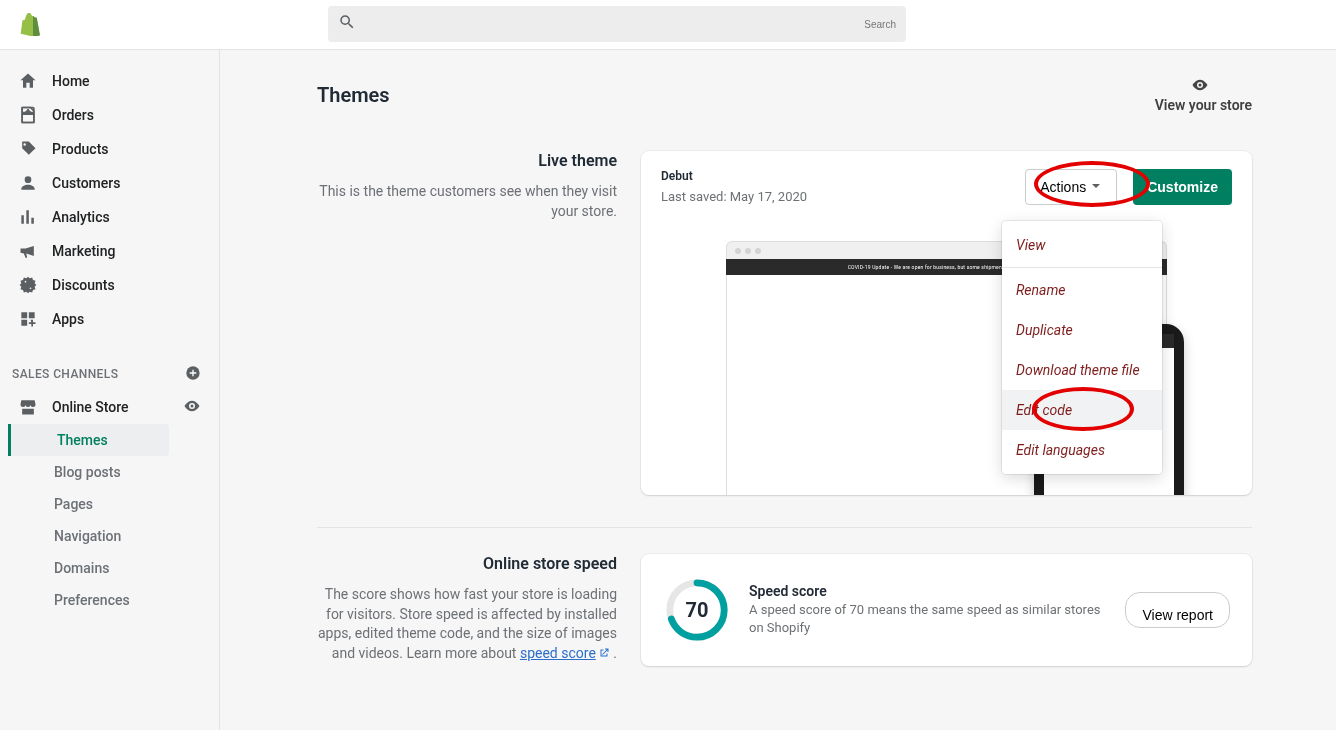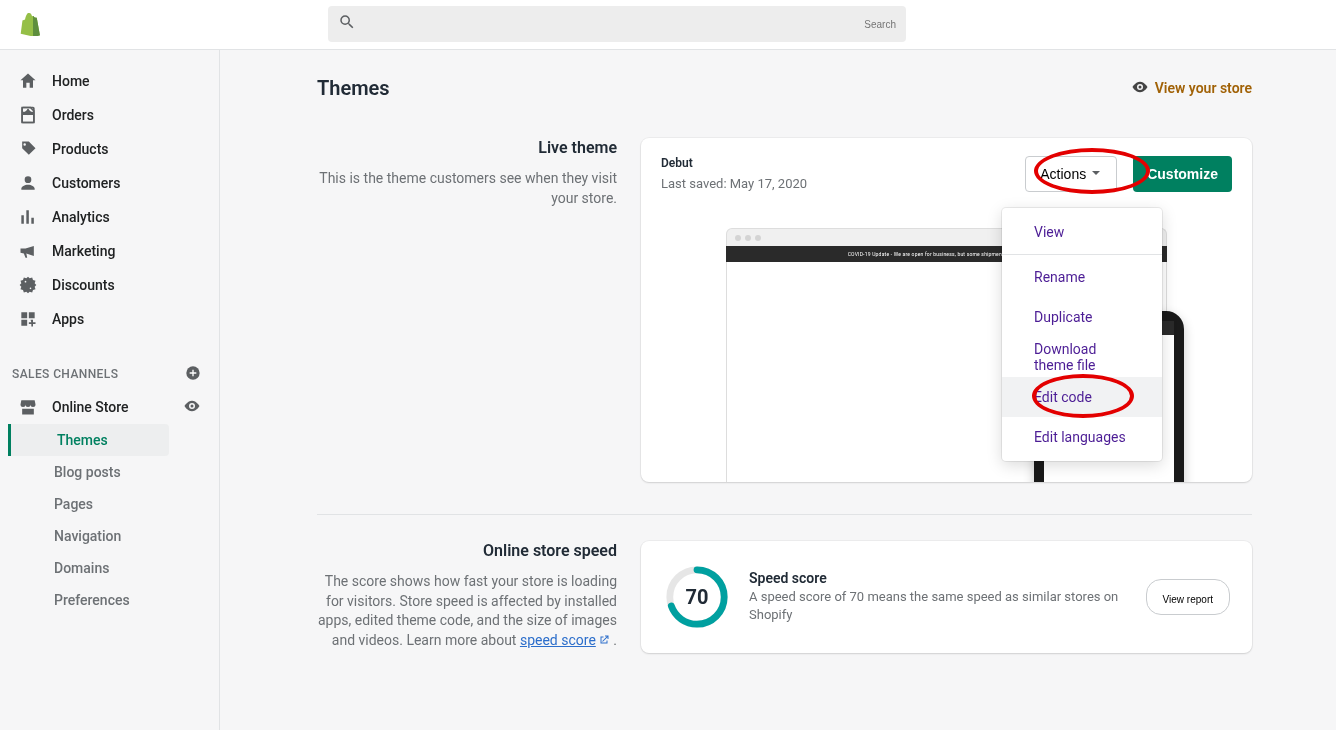--- a/index.html
+++ b/index.html
@@ -19,40 +19,40 @@
   .section-header svg { width: 16px; height: 16px; fill: #5c5f62; }
   .nav-item.has-chevron { justify-content: space-between; padding-right: 18px; }
   .nav-item.has-chevron .left { display:flex; align-items:center; }
   .subnav { padding-left: 54px; }
   .sub-item { height: 32px; display: flex; align-items: center; font-size: 14px; color: #6d7175; font-weight: 500; cursor: pointer; }
   .sub-item.active { color: #008060; background: #edeeef; margin-left: -46px; padding-left: 46px; border-left: 3px solid #008060; margin-right: 50px; border-radius: 0 4px 4px 0;}
   
   .main { position: absolute; left: 237px; top: 50px; right: 0; bottom: 0; padding: 0; overflow: hidden; }
   .page-header { display: flex; justify-content: space-between; align-items: center; padding: 26px 84px 12px 80px; }
   .page-title { font-size: 20px; font-weight: 600; }
-  .view-store { display: flex; align-items: center; font-size: 14px; font-weight: 600; color: #a16207; cursor: pointer; }
+  .view-store { display: flex; align-items: center; font-size: 14px; font-weight: 600; color: #404040; cursor: pointer; flex-direction: column; }
   .view-store svg { width: 18px; height: 18px; fill: #444; margin-right: 6px; }
   .section { display: flex; padding: 26px 84px 0 80px; gap: 24px; }
   .section-left { width: 300px; flex-shrink: 0; text-align: right; }
   .section-left h2 { font-size: 16px; font-weight: 600; margin-bottom: 12px; }
   .section-left p { font-size: 14px; color: #6d7175; line-height: 1.4; }
   .section-left a { color: #2c6ecb; text-decoration: underline; }
   .section-left a svg { width: 12px; height: 12px; fill: #2c6ecb; vertical-align: -1px; margin-left: 2px; }
   .card { flex: 1; background: #ffffff; border-radius: 8px; box-shadow: 0 0 0 1px rgba(0,0,0,0.04), 0 1px 2px rgba(0,0,0,0.12); }
   .theme-card { padding: 18px 20px 0 20px; position: relative; height: 344px; overflow: hidden; }
   .theme-header { display: flex; justify-content: space-between; align-items: flex-start; }
   .theme-name { font-size: 12px; font-weight: 600; }
   .theme-saved { font-size: 13px; color: #6d7175; margin-top: 6px; }
   .theme-actions { display: flex; gap: 16px; align-items: center; }
   .btn { height: 36px; padding: 0 14px; font-size: 14px; border-radius: 4px; cursor: pointer; border: 1px solid #c9cccf; background: #fff; display: inline-flex; align-items: center; gap: 4px; font-weight: 500; }
   .btn svg { width: 12px; height: 12px; fill: #5c5f62; }
   .btn.primary { background: #008060; color: #fff; border: none; font-weight: 600; }
   
   .dropdown { position: absolute; top: 70px; right: 90px; width: 160px; background: #fff; border-radius: 4px; box-shadow: 0 0 0 1px rgba(0,0,0,0.07), 0 4px 16px rgba(0,0,0,0.15); z-index: 5; padding: 4px 0; }
-  .dd-item { height: 40px; display: flex; align-items: center; padding: 0 32px; font-size: 14px; color: #4c1d95; cursor: pointer; }
+  .dd-item { height: 40px; display: flex; align-items: center; padding: 0 14px; font-size: 14px; color: #7f1d1d; cursor: pointer; font-style: italic; }
   .dd-item.highlight { background: #f1f2f3; }
   .dd-sep { height: 1px; background: #e1e3e5; margin: 2px 0; }
   
   .theme-preview { position: absolute; top: 90px; left: 85px; right: 85px; bottom: 0; }
   .browser-chrome { height: 18px; background: #f0f0f0; border: 1px solid #ddd; border-bottom: none; border-radius: 6px 6px 0 0; display: flex; align-items: center; gap: 4px; padding-left: 8px; }
   .bdot { width: 6px; height: 6px; border-radius: 50%; background: #d4d4d4; }
   .announce-bar { height: 16px; background: #2a2a2a; display:flex; align-items:center; justify-content:center; }
   .announce-bar span { color:#fff; font-size:5px; letter-spacing:0.2px; white-space:nowrap; }
   .preview-body { border: 1px solid #ddd; border-top: none; height: 260px; background: #fff; position: relative; }
   .mobile-mock { position: absolute; right: -18px; bottom: -10px; width: 150px; height: 220px; background: #fff; border: 10px solid #1a1a1a; border-radius: 18px; box-shadow: 0 4px 12px rgba(0,0,0,0.2); z-index: 2; }
@@ -64,21 +64,21 @@
   .divider { margin: 32px 84px 0 80px; border: none; border-top: 1px solid #e1e3e5; }
   
   .speed-card { padding: 22px 22px; display: flex; align-items: center; gap: 18px; }
   .donut { position: relative; width: 68px; height: 68px; flex-shrink: 0; }
   .donut-bg { stroke: #e6e6e6; }
   .donut-fg { stroke: #00a0a0; }
   .donut-text { position: absolute; inset: 0; display:flex; align-items:center; justify-content:center; font-size: 20px; font-weight: 700; }
   .speed-mid { flex: 1; }
   .speed-mid h3 { font-size: 14px; font-weight: 600; }
   .speed-mid p { font-size: 13px; color: #6d7175; line-height: 1.4; margin-top: 2px; }
-  .view-report-btn { height: 36px; padding: 14px 16px; font-size: 10px; border-radius: 15px; border: 1px solid #c9cccf; background:#fff; cursor:pointer; font-weight:500; }
+  .view-report-btn { height: 36px; padding: 14px 16px; font-size: 14px; border-radius: 15px; border: 1px solid #c9cccf; background:#fff; cursor:pointer; font-weight:500; }
 </style>
 </head>
 <body>
 
 <div class="topbar">
   <span class="logo">
     <svg viewBox="0 0 24 26">
         <path fill="#95bf47" d="M20.5 5.3c0-.1-.1-.2-.2-.2l-2.1-.2-1.5-1.5c-.2-.2-.5-.1-.6-.1l-.7.2C14.9 2.1 14 0 12.2 0c-.1 0-.1 0-.2 0C11.5-.6 10.8 0 10.3.6 8.6 2.6 7.9 5.8 7.7 7.1l-2.1.7c-.7.2-.7.2-.8.9C4.7 9.2 3 22.6 3 22.6L17.6 26l6.4-1.6S20.5 5.5 20.5 5.3z"></path>
         <path fill="#5e8e3e" d="M17.6 26l6.4-1.6S20.5 5.5 20.5 5.3c0-.1-.1-.2-.2-.2l-2.1-.2-1.5-1.5c-.1-.1-.2-.1-.3-.1V26z"></path>
       </svg>

